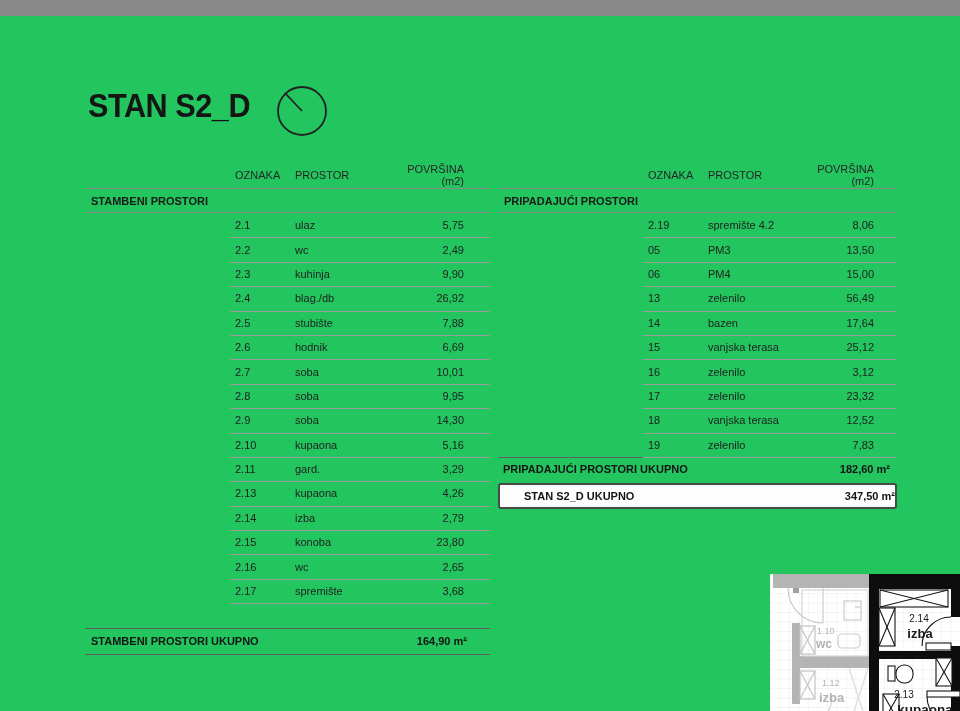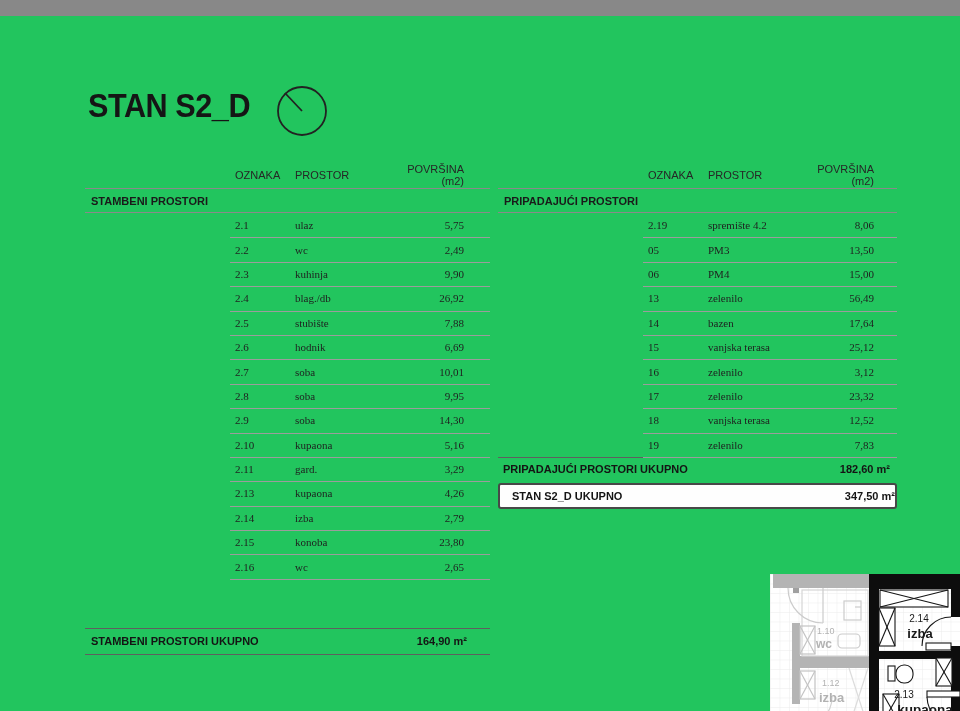--- a/index.html
+++ b/index.html
@@ -22,33 +22,33 @@
   .hrow{display:flex;align-items:center;height:27px;border-bottom:1px solid #8a8a8a;color:#262626;}
   .srow{display:flex;align-items:center;height:24px;border-bottom:1px solid #8a8a8a;
         font-weight:bold;padding-left:6px;box-sizing:border-box;color:#1a1a1a;}
   .sp{width:145px;flex:0 0 145px;}
   .cols{flex:1;display:flex;align-items:center;height:100%;}
   .c-ozn{flex:0 0 60px;padding-left:5px;box-sizing:border-box;}
   .c-pro{flex:0 0 103px;padding-left:5px;box-sizing:border-box;white-space:nowrap;}
   .t-right .c-pro{flex:0 0 97px;}
   .c-val{flex:1;text-align:right;padding-right:26px;box-sizing:border-box;}
   .t-right .c-val{padding-right:23px;}
-  .trow{display:flex;height:24.4px;font-family:Liberation Serif, serif;}
+  .trow{display:flex;height:24.4px;}
   .trow .cols{border-bottom:1px solid #9c9c9c;}
   .totrow{display:flex;align-items:center;height:25px;border-top:1px solid #5f5f5f;
           border-bottom:1px solid #5f5f5f;font-weight:bold;color:#141414;}
   .totrow .lbl{padding-left:6px;}
   .totrow .val{flex:1;text-align:right;padding-right:23px;}
   .totrow2{display:flex;align-items:center;height:23px;border-top:1px solid #5f5f5f;
            font-weight:bold;color:#141414;}
   .totrow2 .lbl{padding-left:5px;}
   .totrow2 .val{flex:1;text-align:right;padding-right:7px;}
   .grandbox{display:flex;align-items:center;height:22px;border:2px solid #484848;
             border-radius:3px;font-weight:bold;color:#141414;margin-top:2px;background:#fefefe;}
-  .grandbox .lbl{padding-left:12px;}
+  .grandbox .lbl{padding-left:24px;}
   .grandbox .val{flex:1;text-align:right;}
   
   .plan{position:absolute;left:770px;top:558px;}
   .g-txt{fill:#b2b2b2;font-family:"Liberation Sans",sans-serif;}
   .b-txt{fill:#191919;font-family:"Liberation Sans",sans-serif;}
 </style>
 </head>
 <body>
 
 <div class="page">
@@ -203,20 +203,25 @@
           <span class="sp"></span>
           <span class="cols">
             <span class="c-ozn">2.16</span>
             <span class="c-pro">wc</span>
             <span class="c-val">2,65</span>
           </span>
         </div>
 
         <div class="trow">
           <span class="sp"></span>
+          <span class="cols">
+            <span class="c-ozn">2.17</span>
+            <span class="c-pro">spremište</span>
+            <span class="c-val">3,68</span>
+          </span>
         </div>
 
         <div class="trow">
           <span class="sp"></span>
         </div>
       </div>
     <div class="totrow">
       <span class="lbl">STAMBENI PROSTORI UKUPNO</span>
       <span class="val">164,90 m²</span>
     </div>

